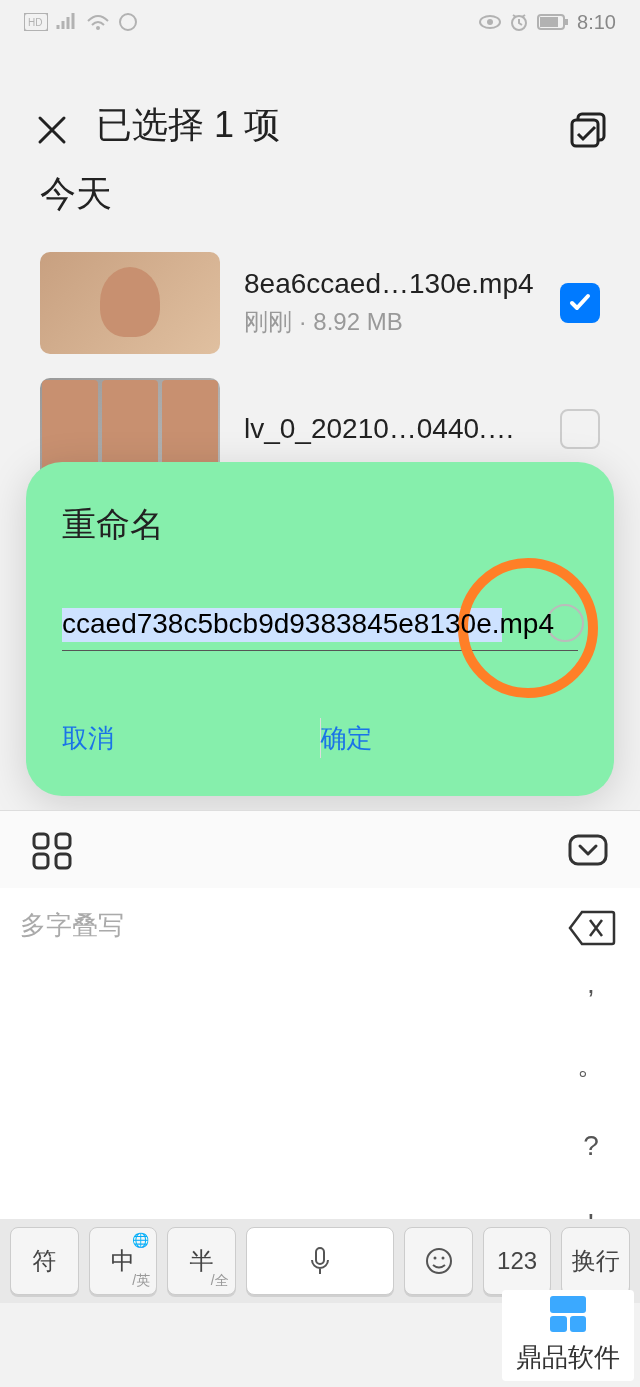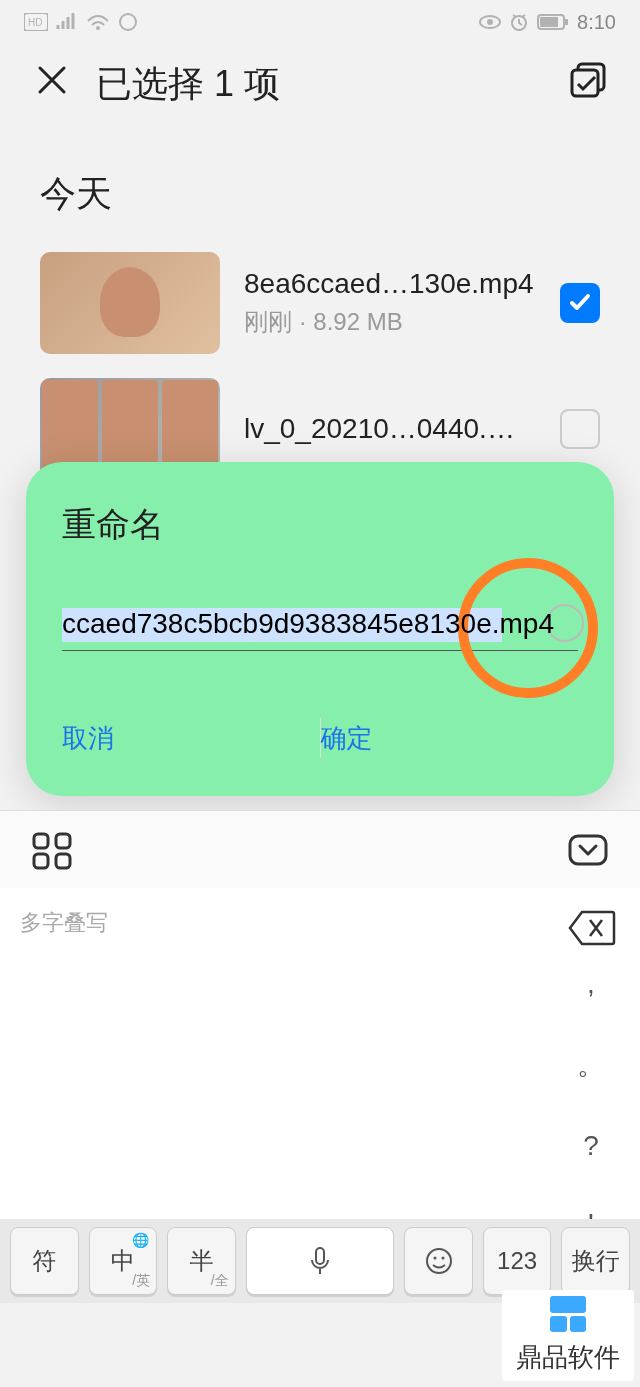--- a/index.html
+++ b/index.html
@@ -2,21 +2,21 @@
 <html><head>
 <meta charset="utf-8">
 <style>
   * { margin: 0; padding: 0; box-sizing: border-box; font-family: -apple-system, "Helvetica Neue", Arial, sans-serif; }
   body { width: 640px; height: 1387px; background: #f2f2f2; position: relative; overflow: hidden; }
 
   .statusbar { position: absolute; top: 0; left: 0; right: 0; height: 44px; display: flex; justify-content: space-between; align-items: center; padding: 0 24px; font-size: 20px; color: #888; }
   .status-left, .status-right { display: flex; gap: 8px; align-items: center; }
   .status-left svg, .status-right svg { opacity: .6; }
 
-  .header { position: absolute; top: 60px; left: 0; right: 0; height: 90px; display: flex; align-items: flex-start; padding: 0 32px; }
+  .header { position: absolute; top: 60px; left: 0; right: 0; height: 90px; display: flex; align-items: flex-end; padding: 0 32px; }
   .close-x { width: 40px; height: 40px; display: flex; align-items: center; justify-content: center; margin-right: 24px; }
   .header-title { font-size: 36px; font-weight: 500; color: #222; flex: 1; }
   .select-all { width: 40px; height: 40px; }
 
   .section-label { position: absolute; top: 170px; left: 40px; font-size: 36px; color: #222; }
 
   .file-list { position: absolute; top: 240px; left: 40px; right: 40px; }
   .file-row { display: flex; align-items: center; gap: 24px; padding: 12px 0; }
   .thumb { width: 180px; height: 102px; border-radius: 10px; background: linear-gradient(135deg,#c8a080,#e0c0a0); flex-shrink: 0; position: relative; overflow: hidden; }
   .thumb2 { background: linear-gradient(135deg,#999,#bbb); }
@@ -38,21 +38,21 @@
   .clear-btn { position: absolute; right: -6px; top: -4px; width: 38px; height: 38px; border: 2px solid #bbb; border-radius: 50%; }
   .annotation { position: absolute; right: -20px; top: -50px; width: 140px; height: 140px; border: 10px solid #ff7f27; border-radius: 50%; pointer-events: none; }
   .dialog-actions { display: flex; height: 60px; }
   .dialog-btn { flex: 1; text-align: left; font-size: 26px; color: #1a73e8; line-height: 60px; }
   .divider { width: 1px; background: #ddd; margin: 10px 0; }
 
   .kb-topbar { position: absolute; top: 810px; left: 0; right: 0; height: 78px; background: #fafafa; display: flex; align-items: center; justify-content: space-between; padding: 0 30px; border-top:1px solid #ddd;}
   .kb-icon { width: 44px; height: 44px; }
 
   .hw-area { position: absolute; top: 888px; left: 0; right: 0; height: 380px; background: #fff; }
-  .hw-hint { position: absolute; top: 20px; left: 20px; font-size: 22px; color: #aaa; }
+  .hw-hint { position: absolute; top: 20px; left: 20px; font-size: 26px; color: #aaa; }
   .backspace { position: absolute; top: 20px; right: 24px; width: 48px; height: 40px; }
   .side-keys { position: absolute; right: 24px; top: 80px; display: flex; flex-direction: column; gap: 46px; align-items: center; }
   .side-key { font-size: 28px; color: #555; width: 50px; text-align: center; }
 
   .kb-bottom { position: absolute; bottom: 84px; left: 0; right: 0; height: 84px; background: #e8e8e8; display: flex; gap: 10px; padding: 8px 10px; }
   .kb-key { flex: 1; background: #f5f5f5; border: 1px solid #ccc; border-radius: 8px; display: flex; align-items: center; justify-content: center; font-size: 24px; color: #444; position: relative; box-shadow: 0 2px 0 rgba(0,0,0,.1);}
   .kb-key.space { flex: 2.2; background: #fff; }
   .kb-key sub { position: absolute; right: 6px; bottom: 4px; font-size: 14px; color: #999; }
   .kb-key sup { position: absolute; right: 6px; top: 4px; font-size: 14px; color: #999; }
 

